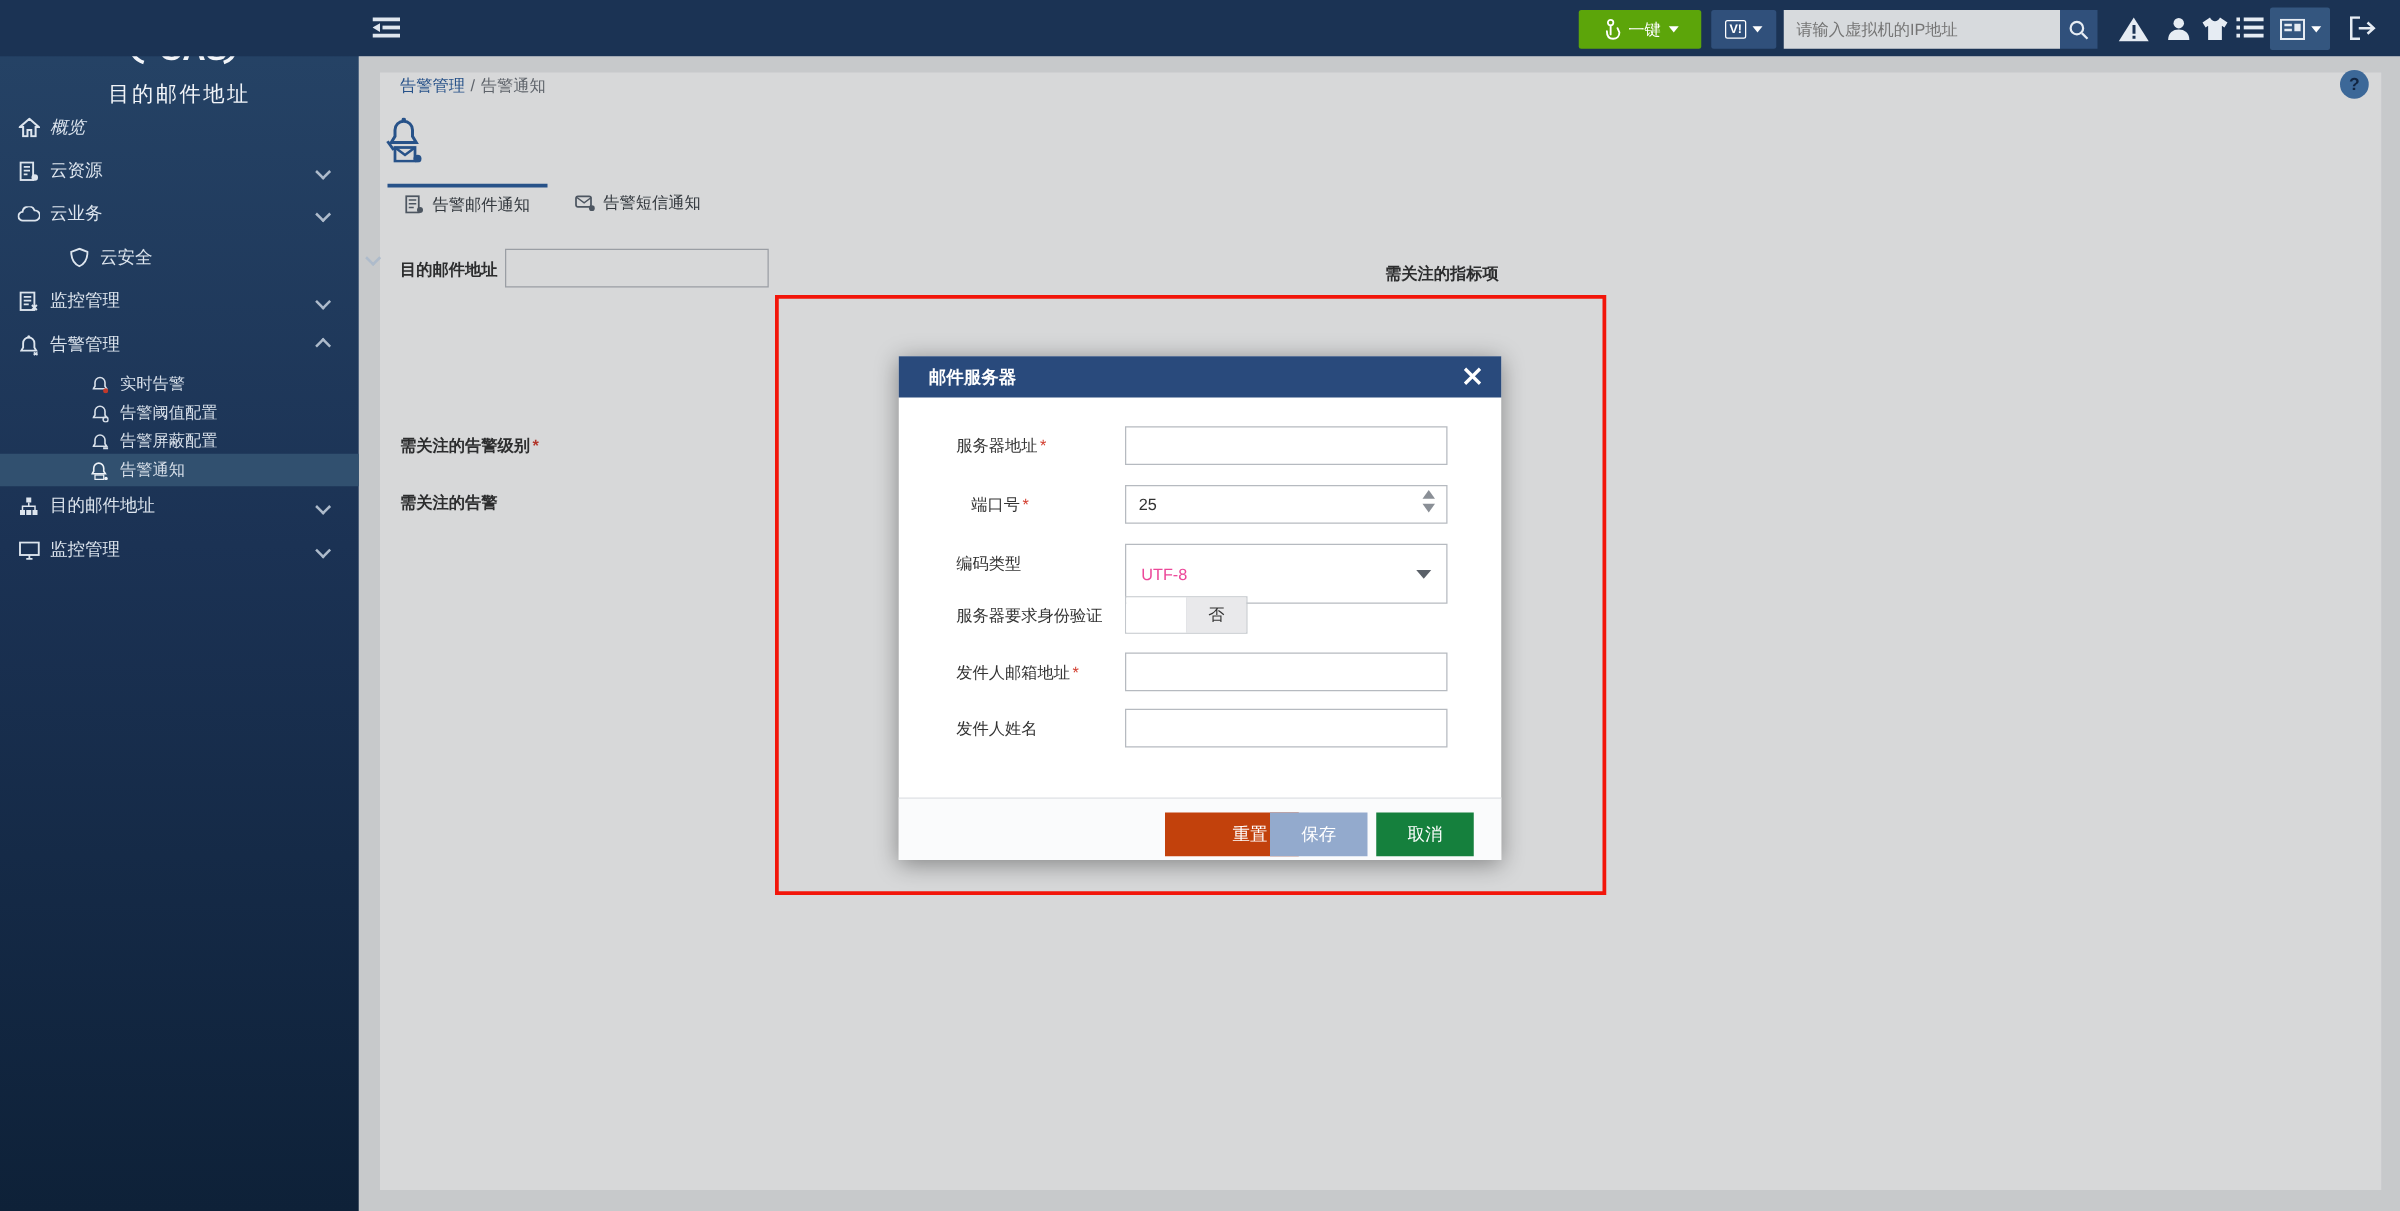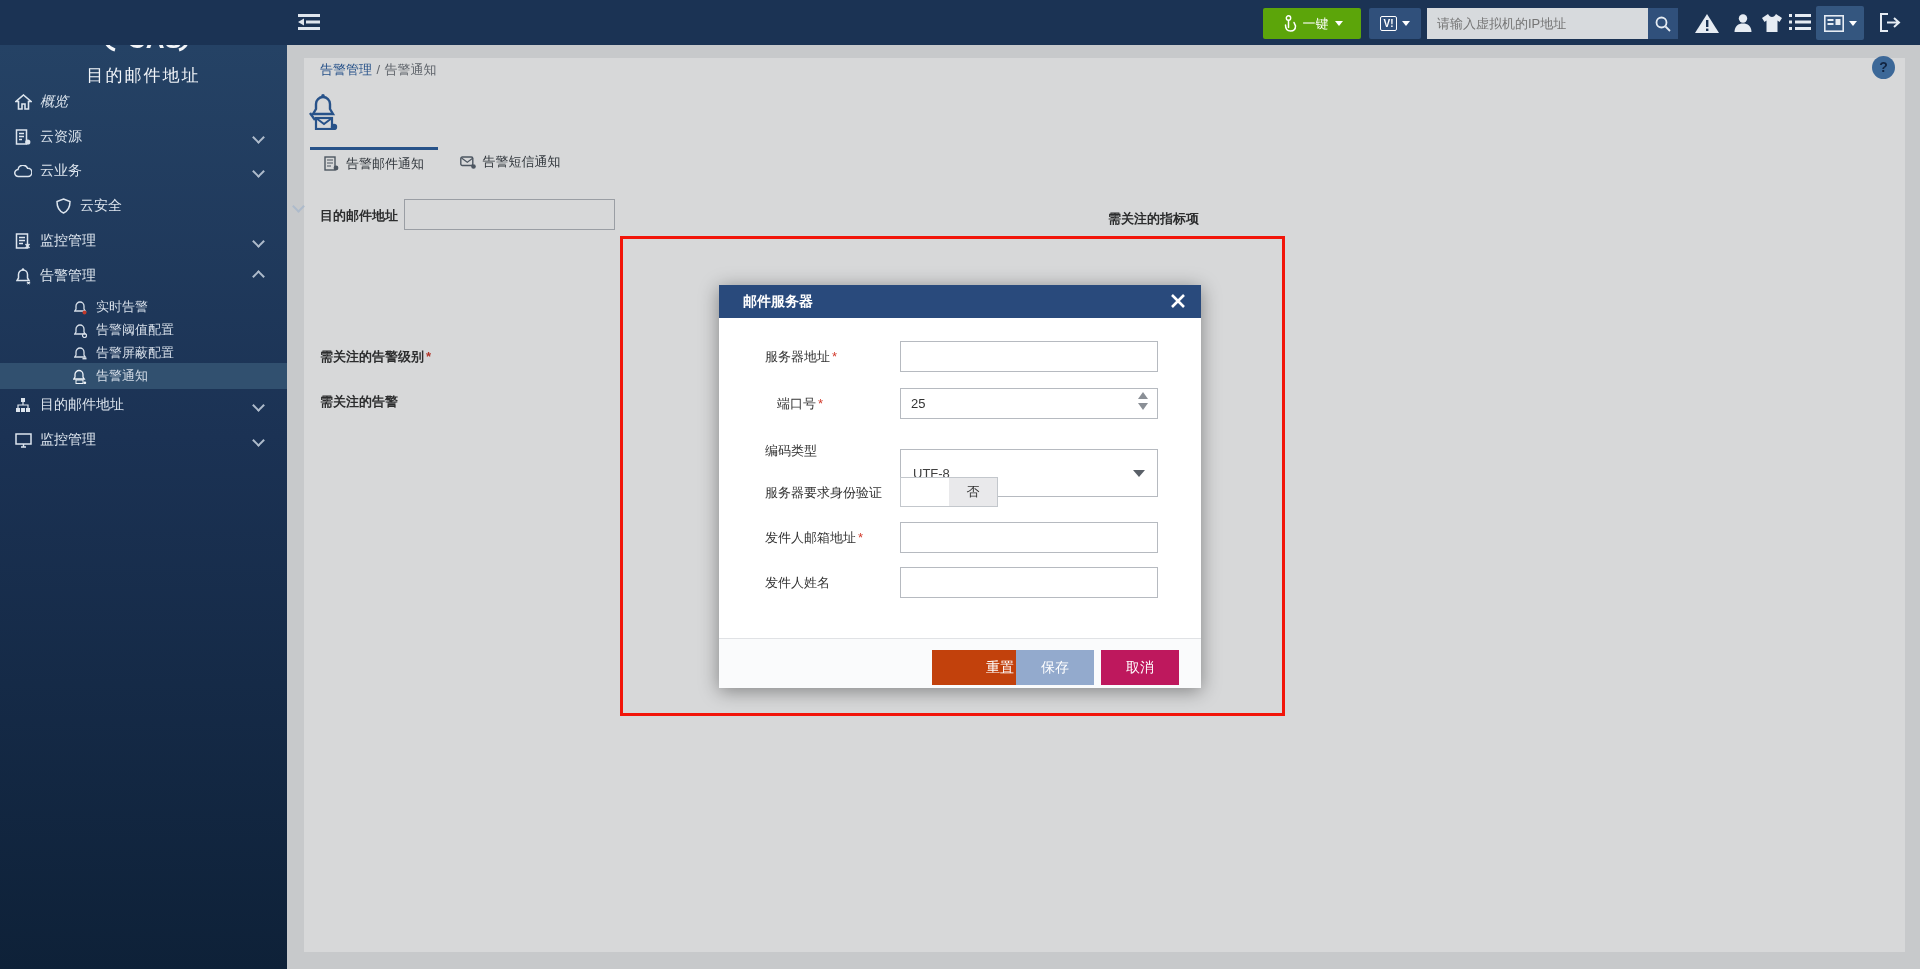--- a/index.html
+++ b/index.html
@@ -89,31 +89,31 @@
   #modal{left:719px;top:285px;width:482px;height:403px;background:#fff;z-index:100;box-shadow:0 3px 18px rgba(0,0,0,0.4);}
   #modal-header{left:719px;top:285px;width:482px;height:33px;background:#294a7c;z-index:101;}
   #modal-title{position:absolute;left:24px;top:8px;color:#ffffff;font-size:14px;font-weight:bold;}
   #modal-close{position:absolute;right:15px;top:8px;width:16px;height:16px;cursor:pointer;}
   .mlabel{font-size:13px;color:#333;z-index:101;}
   .minp{z-index:101;width:258px;height:31px;}
   #port-spin{left:1138px;top:392px;z-index:102;cursor:pointer;}
   .spin-up{width:0;height:0;border-left:5px solid transparent;border-right:5px solid transparent;border-bottom:7px solid #8a8f96;margin-bottom:4px;}
   .spin-dn{width:0;height:0;border-left:5px solid transparent;border-right:5px solid transparent;border-top:7px solid #8a8f96;}
   #enc-select{left:900px;top:435px;width:258px;height:48px;background:#fff;border:1px solid #b6bac0;box-sizing:border-box;
-              z-index:101;font-size:13px;color:#404040;display:flex;align-items:center;padding:0 12px;cursor:pointer;margin-top:14px;}
+              z-index:101;font-size:13px;color:#ec4899;display:flex;align-items:center;padding:0 12px;cursor:pointer;}
   #enc-arrow{position:absolute;right:12px;width:0;height:0;border-left:6px solid transparent;border-right:6px solid transparent;border-top:7px solid #5a6068;}
   #auth-toggle{left:900px;top:477px;width:98px;height:30px;z-index:101;border:1px solid #c3c7cc;box-sizing:border-box;cursor:pointer;}
   #auth-off{position:absolute;left:0;top:0;width:48px;height:28px;background:#fff;border-right:1px solid #c3c7cc;}
   #auth-txt{position:absolute;left:48px;top:0;width:48px;height:28px;background:#e9e9eb;color:#333;font-size:13px;
             display:flex;align-items:center;justify-content:center;}
   #modal-footer{left:719px;top:638px;width:482px;height:50px;background:#fafbfc;border-top:1px solid #e0e2e5;box-sizing:border-box;z-index:101;}
   .fbtn{top:650px;width:78px;height:35px;color:#fff;font-size:14px;display:flex;align-items:center;justify-content:center;cursor:pointer;z-index:102;}
   #btn-reset{left:932px;background:#c2410c;padding-left:29px;}
   #btn-save{left:1016px;background:#93aacd;}
-  #btn-cancel{left:1101px;background:#be185d;}
+  #btn-cancel{left:1101px;background:#15803d;}
   
   #redbox{left:620px;top:236px;width:665px;height:480px;border:3px solid #f2150a;box-sizing:border-box;z-index:150;pointer-events:none;}
 </style>
 </head>
 <body>
 
 <div id="root">
 
   <div id="card" class="abs"></div>
 

